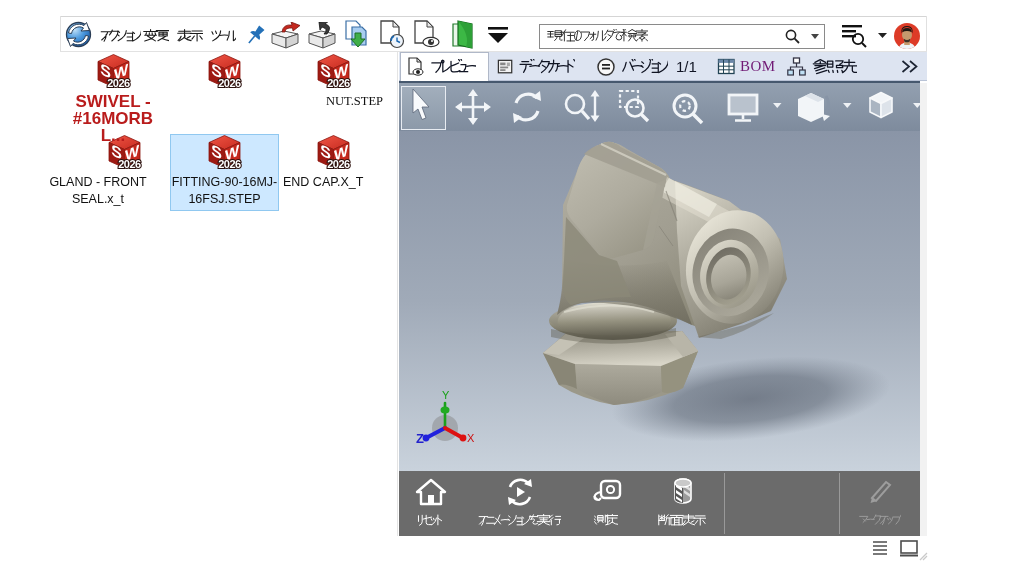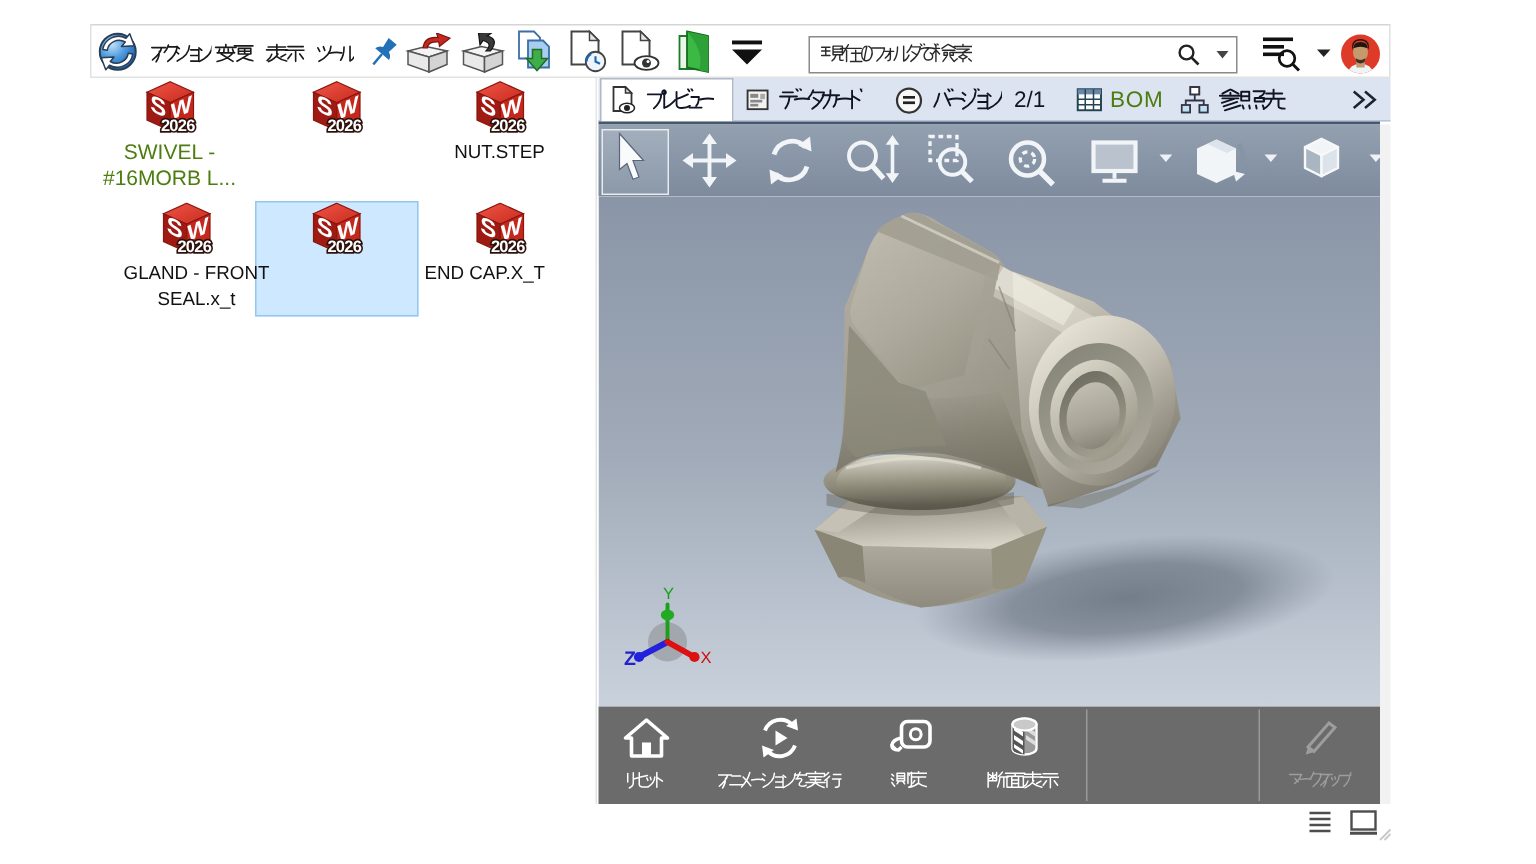--- a/index.html
+++ b/index.html
@@ -241,23 +241,24 @@
 <path d="M3,7.5 L18.5,14.5 V33 L3,26 Z" fill="#9e1a13" stroke="#8c150e" stroke-width="0.8"></path>
 <path d="M34,7.5 L18.5,14.5 V33 L34,26 Z" fill="#c4281d" stroke="#8c150e" stroke-width="0.8"></path>
 <g transform="skewY(24)">
         <text x="10.5" y="17.6" font-size="16" font-weight="bold" fill="#fff" text-anchor="middle" font-family="Liberation Sans">S</text>
       </g>
 <g transform="skewY(-24)">
         <text x="26" y="34.6" font-size="15" font-weight="bold" fill="#fff" text-anchor="middle" font-family="Liberation Sans">W</text>
       </g>
 <text x="23.5" y="33.2" font-size="11" font-weight="bold" fill="#fff" stroke="#2b100c" stroke-width="2.2" paint-order="stroke" text-anchor="middle" font-family="Liberation Sans" letter-spacing="-0.5">2026</text>
 </svg>
-    <div class="abs" style="left:63px;top:93px;width:100px;font-size:14px;color:#4d7c0f;text-align:center;line-height:17px;">SWIVEL -<br>#16MORB L...</div>
-    <div class="abs" style="left:283px;top:93px;width:100px;font-size:12.5px;color:#111;text-align:center;line-height:17px;">NUT.STEP</div>
-    <div class="abs" style="left:76px;top:174px;width:110px;font-size:12.5px;color:#111;text-align:center;line-height:17px;">GLAND - FRONT<br>SEAL.x_t</div>
+    <div class="abs" style="left:63px;top:93px;width:100px;font-size:17px;color:#b91c1c;text-align:center;line-height:17px;font-weight:bold;">SWIVEL -<br>#16MORB L...</div>
+    <div class="abs" style="left:283px;top:93px;width:100px;font-size:12.5px;color:#111;text-align:right;line-height:17px;font-family:Liberation Serif, serif;">NUT.STEP</div>
+    <div class="abs" style="left:43px;top:174px;width:110px;font-size:12.5px;color:#111;text-align:center;line-height:17px;">GLAND - FRONT<br>SEAL.x_t</div>
+    <div class="abs" style="left:169px;top:174px;width:111px;font-size:12.5px;color:#111;text-align:center;line-height:17px;">FITTING-90-16MJ-<br>16FSJ.STEP</div>
     <div class="abs" style="left:283px;top:174px;width:100px;font-size:12.5px;color:#111;line-height:17px;">END CAP.X_T</div>
 <div class="abs" style="left:399px;top:52px;width:528px;height:29px;background:#dde4f1;border-bottom:1px solid #b9c3d6;"></div>
     <div class="abs" style="left:400px;top:52px;width:89px;height:29px;background:#fff;border:1px solid #b0b8c8;border-bottom:none;"></div>
     <svg class="abs" style="left:406px;top:57px" width="20" height="20" viewBox="0 0 20 20">
 <path d="M3,1 h8 l4,4 v12 h-12 Z" fill="#fff" stroke="#333" stroke-width="1.2"></path>
       <path d="M11,1 l4,4 h-4 Z" fill="#ddd" stroke="#333" stroke-width="1"></path>
 <ellipse cx="12" cy="15" rx="5" ry="3.2" fill="#fff" stroke="#222" stroke-width="1"></ellipse>
       <circle cx="12" cy="15" r="2" fill="#222"></circle>
     </svg>
     <svg style="position:absolute;left:430.0px;top:59.0px;" width="46" height="17" viewBox="0 0 46.1 17.2">
@@ -293,27 +294,27 @@
     </svg>
     <svg style="position:absolute;left:621.0px;top:59.0px;" width="47" height="17" viewBox="0 0 46.7 17.2">
       <g fill="none" stroke="#101423" stroke-width="1.25" stroke-linecap="round" stroke-linejoin="round">
         <path d="M3.4,2.4 Q2.8,5.8 1,8.6 M6,2.2 Q7.2,5 8.6,8 M7.6,0.2 L8.3,1.3 M9.1,-0.2 L9.8,0.9" transform="translate(0.00,0) scale(1.417,1.429)" vector-effect="non-scaling-stroke"></path>
         <path d="M1.2,5.2 Q5,4.4 8.8,5" transform="translate(9.60,0) scale(1.284,1.429)" vector-effect="non-scaling-stroke"></path>
         <path d="M1.6,2 L3,3.1 M1.2,4.8 L2.6,5.9 M8,1.8 Q7.8,6.4 1.8,9.6 M7.4,0 L8.1,1.1 M8.9,-0.4 L9.6,0.7" transform="translate(18.30,0) scale(1.373,1.429)" vector-effect="non-scaling-stroke"></path>
         <path d="M3,3.4 H8.4 V9.4 H3 M3,6.4 H8.4" transform="translate(27.60,0) scale(1.151,1.429)" vector-effect="non-scaling-stroke"></path>
         <path d="M1.4,2.4 L3,3.6 M8.8,1.4 Q8.6,6.6 1.6,9.6" transform="translate(35.40,0) scale(1.373,1.429)" vector-effect="non-scaling-stroke"></path>
       </g>
     </svg>
-    <div class="abs" style="left:676px;top:58px;font-size:15px;color:#101423;">2/1</div>
+    <div class="abs" style="left:676px;top:58px;font-size:15px;color:#101423;">1/1</div>
     <svg class="abs" style="left:717px;top:58px" width="19" height="18" viewBox="0 0 19 18">
 <rect x="1.5" y="1.5" width="15.5" height="14" fill="#fff" stroke="#245" stroke-width="1.3"></rect>
 <rect x="1.5" y="1.5" width="15.5" height="3.4" fill="#6b87a8"></rect>
 <path d="M6.5,1.5 V15.5 M12,1.5 V15.5 M1.5,8.2 H17 M1.5,11.8 H17" stroke="#245" stroke-width="1"></path>
     </svg>
-    <div class="abs" style="left:740px;top:58px;font-size:15px;color:#4d7c0f;letter-spacing:0.5px;">BOM</div>
+    <div class="abs" style="left:740px;top:58px;font-size:15px;color:#701a75;letter-spacing:0.5px;font-family:Liberation Serif, serif;">BOM</div>
     <svg class="abs" style="left:787px;top:57px" width="19" height="20" viewBox="0 0 19 20">
 <rect x="6.5" y="1" width="6" height="5" fill="#fff" stroke="#334" stroke-width="1.3"></rect>
 <path d="M9.5,6 V10 M3.5,13 V10 H15.5 V13" stroke="#334" stroke-width="1.2" fill="none"></path>
 <rect x="0.8" y="13" width="5.6" height="5" fill="#bfe0f5" stroke="#334" stroke-width="1.2"></rect>
 <rect x="12.6" y="13" width="5.6" height="5" fill="#bfe0f5" stroke="#334" stroke-width="1.2"></rect>
     </svg>
     <svg style="position:absolute;left:810.0px;top:59.0px;" width="47" height="18" viewBox="0 0 47.1 17.8">
       <g fill="none" stroke="#101423" stroke-width="1.30" stroke-linecap="round" stroke-linejoin="round">
         <path d="M5,0.3 L2.4,2.2 M5,0.3 L7.6,2.2 M1.6,3.2 H8.4 M5,1.8 V3.2 M2.4,4.4 H7.6 M6.2,4.6 L2.2,6.4 M7.2,6 L2.8,8 M8.2,7.6 L3.2,9.8" transform="translate(0.00,0) scale(2.059,1.476)" vector-effect="non-scaling-stroke"></path>
         <path d="M1.2,1.4 H3.8 V5.4 H1.2 Z M1.2,3.4 H3.8 M5.2,1.2 H8.8 Q8.6,2.8 7.2,3.6 M5.6,4.2 H8.6 V5.8 H5.6 Z M1.6,7.6 L2,9 M3.8,7.6 L4,9 M6,7.6 L6.2,9 M8.2,7.6 L8.6,9" transform="translate(15.04,0) scale(2.059,1.476)" vector-effect="non-scaling-stroke"></path>

